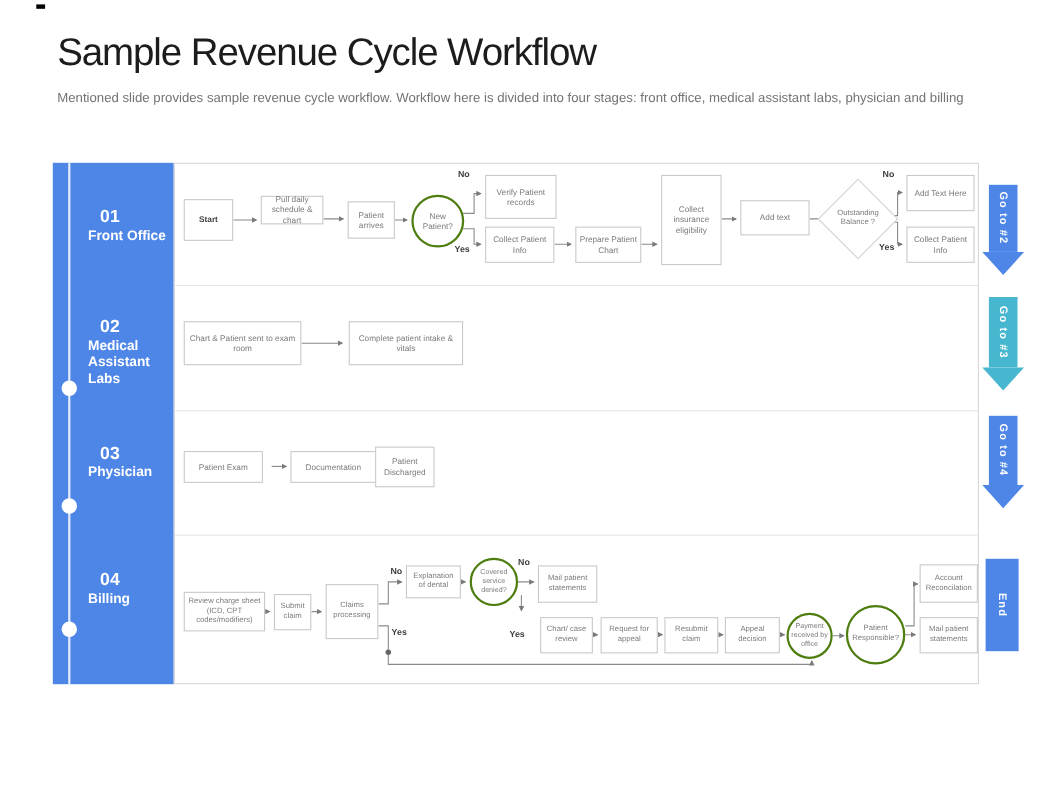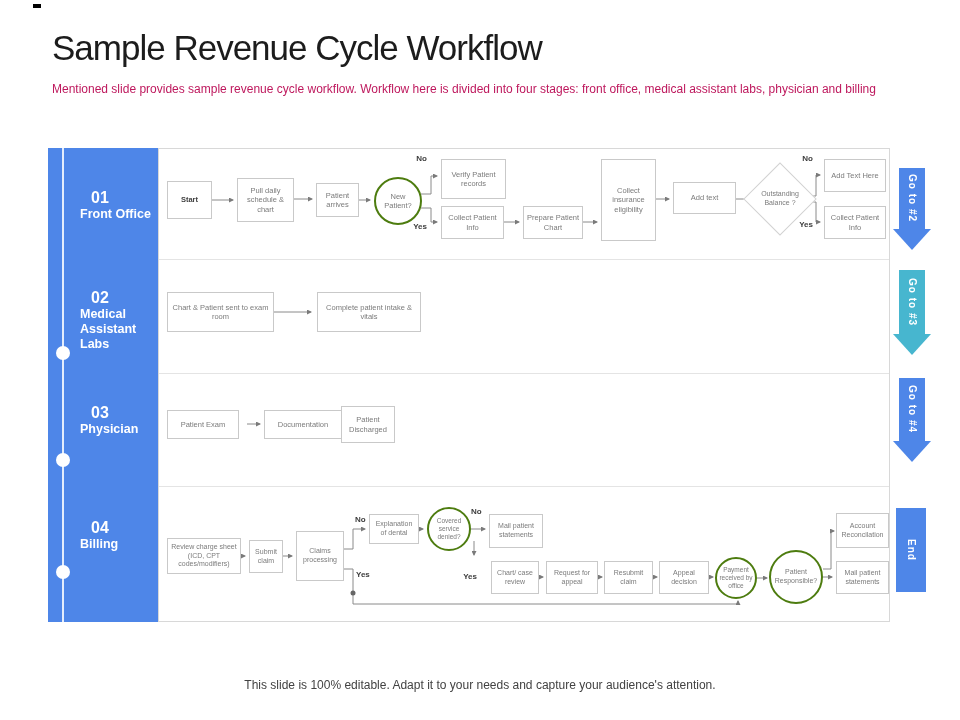--- a/index.html
+++ b/index.html
@@ -1,21 +1,21 @@
 <!DOCTYPE html>
 <html style="--accent: #4e86e8; --teal: #47b6cf;"><head>
 <meta charset="utf-8">
 <style>
   :root{ --accent:#4e86e8; --teal:#47b6cf; --ink:#1c1c1c; }
   *{margin:0;padding:0;box-sizing:border-box;}
   body{font-family:"Liberation Sans",sans-serif;background:#fff;}
   .slide{position:relative;width:960px;height:720px;background:#fff;overflow:hidden;}
   .corner-dash{position:absolute;left:33px;top:4px;width:8px;height:4px;background:#000;}
   .title{position:absolute;left:52px;top:28px;font-size:35px;letter-spacing:-1px;color:var(--ink);font-weight:400;}
-  .subtitle{position:absolute;left:52px;top:82px;width:860px;font-size:12px;color:#be185d;}
+  .subtitle{position:absolute;left:52px;top:82px;width:860px;font-size:12px;color:#737373;}
   .footer{position:absolute;left:0;top:678px;width:960px;text-align:center;font-size:12px;color:#424242;}
 
   
   .stage-panel{position:absolute;left:48px;top:148px;width:110px;height:474px;background:var(--accent);}
   .stage-line{position:absolute;left:14px;top:0;bottom:0;width:2px;background:rgba(255,255,255,.85);}
   .stage-dot{position:absolute;left:8px;width:14px;height:14px;border-radius:50%;background:#fff;}
   .stage-label{position:absolute;left:32px;width:76px;color:#fff;font-weight:bold;}
   .stage-label .num{font-size:16px;line-height:1.2;margin-left:11px;}
   .stage-label .nm{font-size:12.5px;line-height:1.2;}
 
@@ -110,21 +110,21 @@
         <path d="M494,428 H498" marker-end="url(#ah)"></path>
         <path d="M550,428 H554" marker-end="url(#ah)"></path>
         <path d="M598,429 H608" marker-end="url(#ah)"></path>
         <path d="M664,420 H672 V382 H675" marker-end="url(#ah)"></path>
         <path d="M664,428 H673" marker-end="url(#ah)"></path>
         <circle cx="194" cy="444" r="2.5" fill="#666" stroke="none"></circle>
       </g>
     </svg>
 
     <div class="node box bold" style="left:8px;top:32px;width:45px;height:38px">Start</div>
-    <div class="node box" style="left:78px;top:29px;width:57px;height:44px">Pull daily schedule &amp; chart</div>
+    <div class="node box" style="left:78px;top:29px;width:57px;height:26px">Pull daily schedule &amp; chart</div>
     <div class="node box" style="left:157px;top:34px;width:43px;height:34px">Patient arrives</div>
     <div class="node circ" style="left:215px;top:28px;width:48px;height:48px">New Patient?</div>
     <div class="node box" style="left:282px;top:10px;width:65px;height:40px">Verify Patient records</div>
     <div class="node box" style="left:282px;top:57px;width:63px;height:33px">Collect Patient Info</div>
     <div class="node box" style="left:364px;top:57px;width:60px;height:33px">Prepare Patient Chart</div>
     <div class="node box" style="left:442px;top:10px;width:55px;height:82px">Collect insurance eligibility</div>
     <div class="node box" style="left:514px;top:33px;width:63px;height:32px">Add text</div>
     <div class="diamond" style="left:595px;top:24px;width:52px;height:52px"></div>
     <div class="node" style="left:591px;top:36px;width:60px;height:28px;font-size:7px">Outstanding Balance ?</div>
     <div class="node box" style="left:665px;top:10px;width:62px;height:33px">Add Text Here</div>
@@ -176,14 +176,13 @@
   <div class="goto" style="top:378px;height:84px">
     <div class="body">
         <span class="vtext">Go to #4</span>
       </div>
     <div class="head"></div>
   </div>
   <div class="endblock">
     <span class="vtext">End</span>
   </div>
 
-  <p class="footer">This slide is 100% editable. Adapt it to your needs and capture your audience's attention.</p>
 </div>
 
 </body></html>

